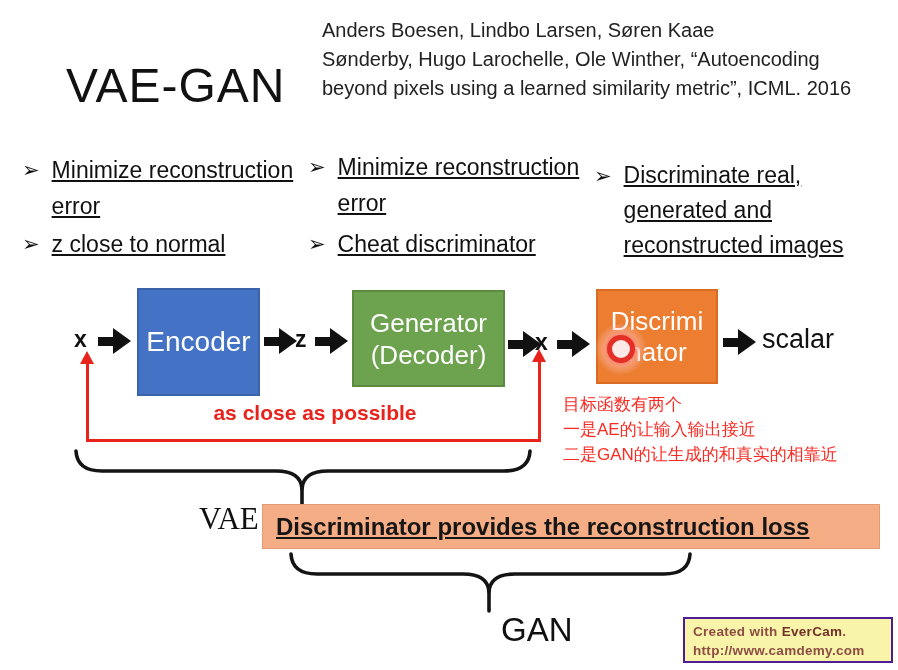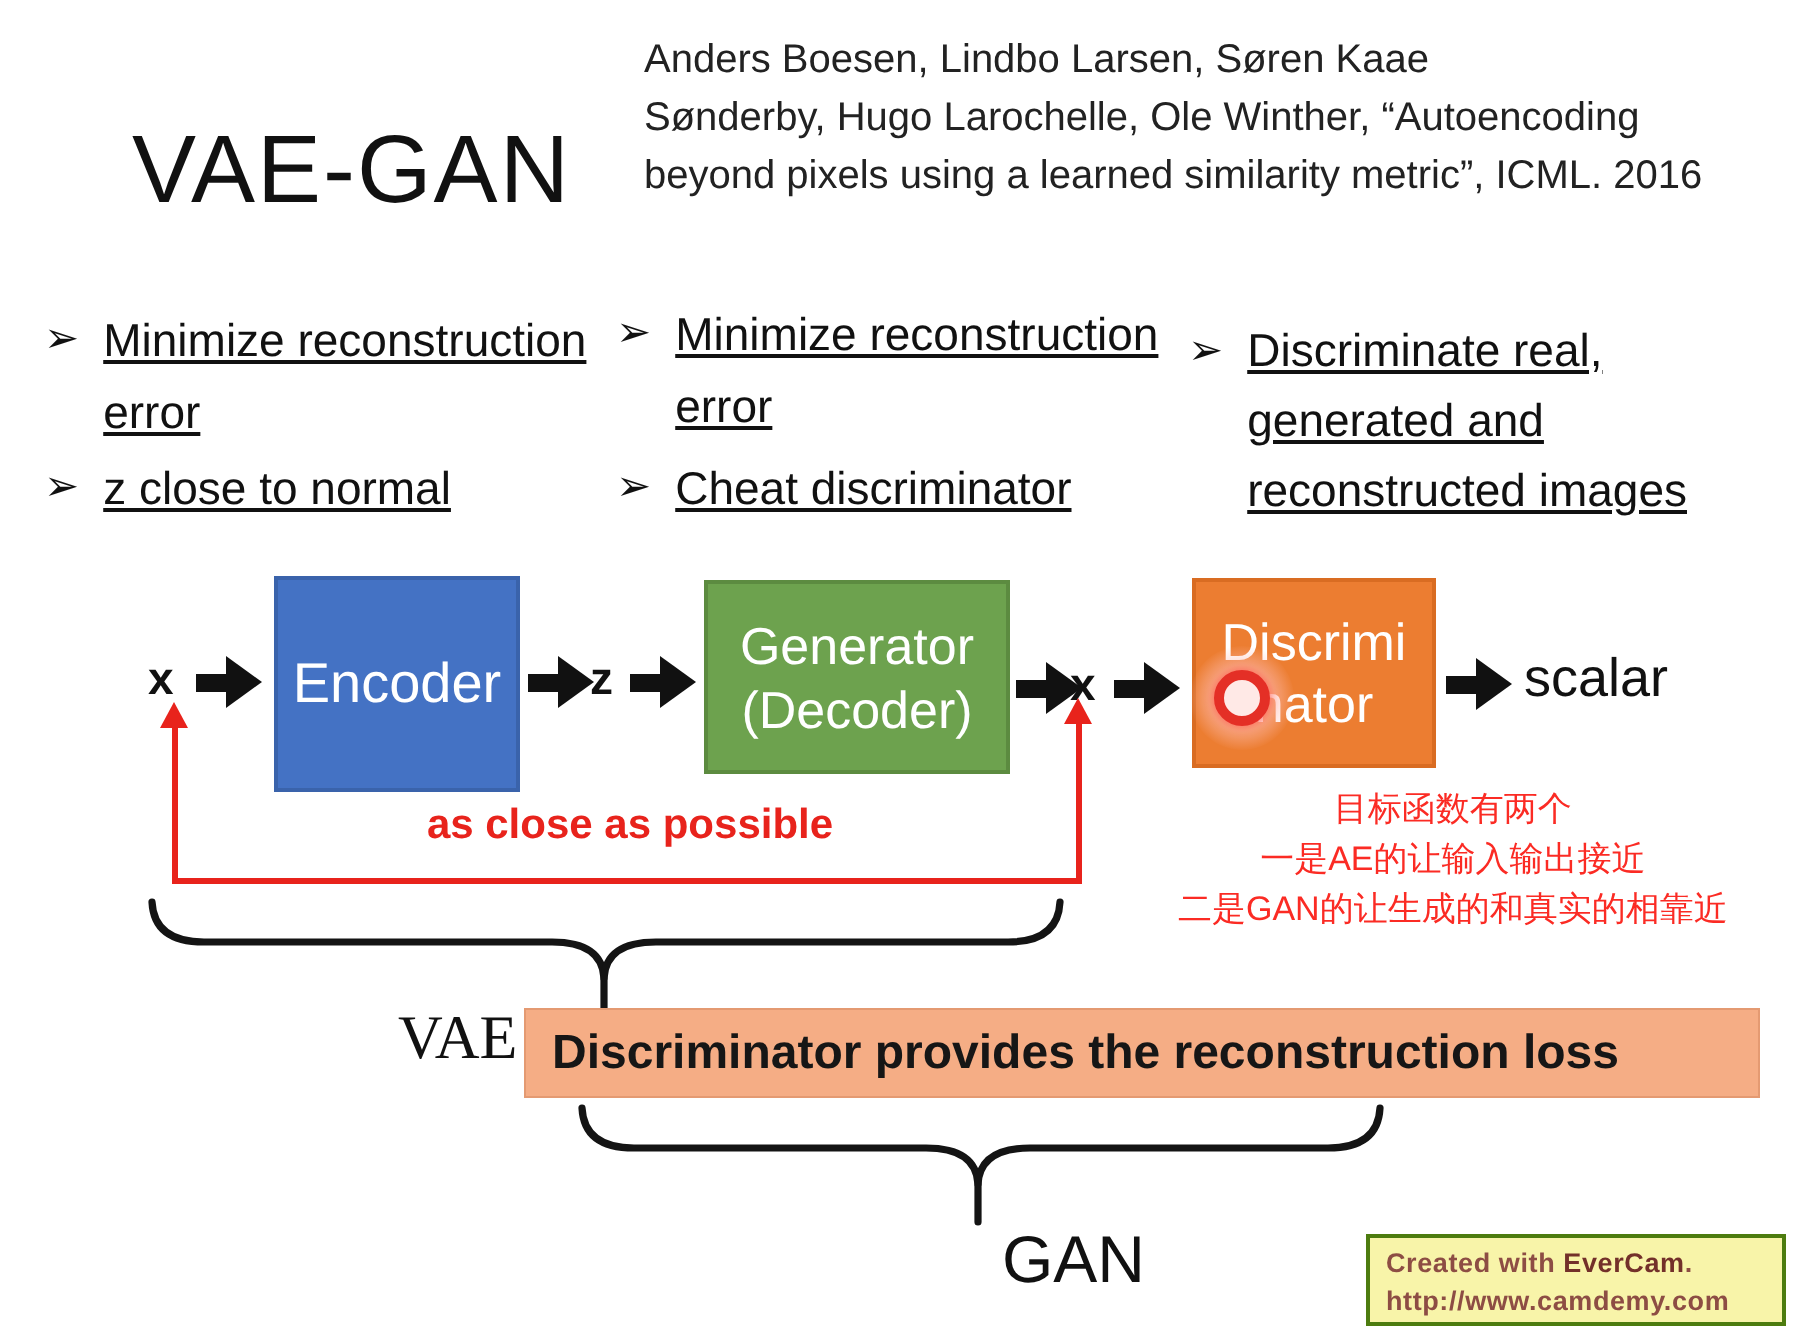--- a/index.html
+++ b/index.html
@@ -34,39 +34,39 @@
   .barrow{display:flex;align-items:center;height:26px;}
   .barrow .shaft{width:15px;height:9px;background:#111;}
   .barrow .head{width:0;height:0;border-top:13px solid transparent;border-bottom:13px solid transparent;border-left:18px solid #111;}
 
   
   .redline{background:#e8231c;}
   .red-up-arrow{width:0;height:0;border-left:7px solid transparent;border-right:7px solid transparent;border-bottom:13px solid #e8231c;}
   .close-note{left:170px;top:401px;width:290px;text-align:center;font-size:21px;font-weight:600;color:#e8231c;}
 
   
-  .cn-notes{left:589px;top:392px;font-size:17px;line-height:25px;color:#fb2b24;font-weight:500;text-align:center;}
+  .cn-notes{left:563px;top:392px;font-size:17px;line-height:25px;color:#fb2b24;font-weight:500;}
 
   
   .vae-label{left:199px;top:501px;font-size:31px;font-weight:500;color:#111;font-family:Liberation Serif, serif;}
   .gan-label{left:501px;top:611px;font-size:33px;font-weight:500;color:#111;}
 
   
   .highlight{left:262px;top:504px;width:618px;height:45px;background:#f5ad85;border:1px solid #e49a72;
              box-sizing:border-box;display:flex;align-items:center;padding-left:13px;
-             font-size:24px;font-weight:700;color:#161616;}
+             font-size:24px;font-weight:700;color:#161616;text-decoration:underline;}
 
   
   .dot-glow{left:595px;top:323px;width:52px;height:52px;border-radius:50%;
             background:radial-gradient(circle,rgba(255,170,170,0.95) 0%,rgba(255,190,180,0.55) 45%,rgba(255,200,190,0) 72%);}
   .dot-ring{left:607px;top:335px;width:18px;height:18px;border-radius:50%;
             border:5px solid #e42f26;background:#ffe9e6;box-shadow:0 0 5px rgba(255,90,80,.9);box-sizing:content-box;}
 
   
-  .watermark{left:683px;top:617px;width:210px;height:46px;background:#f8f4a9;border:2px solid #4d7c0f;
+  .watermark{left:683px;top:617px;width:210px;height:46px;background:#f8f4a9;border:2px solid #4c1d95;
              box-sizing:border-box;padding:3px 0 0 8px;font-size:13.5px;line-height:19px;
              font-weight:600;color:#8d4d44;letter-spacing:0.3px;}
   .watermark .brand{font-weight:800;color:#73302a;}
 
   svg.overlay{position:absolute;left:0;top:0;pointer-events:none;}
 </style>
 </head>
 <body>
 
 <div id="slide">

